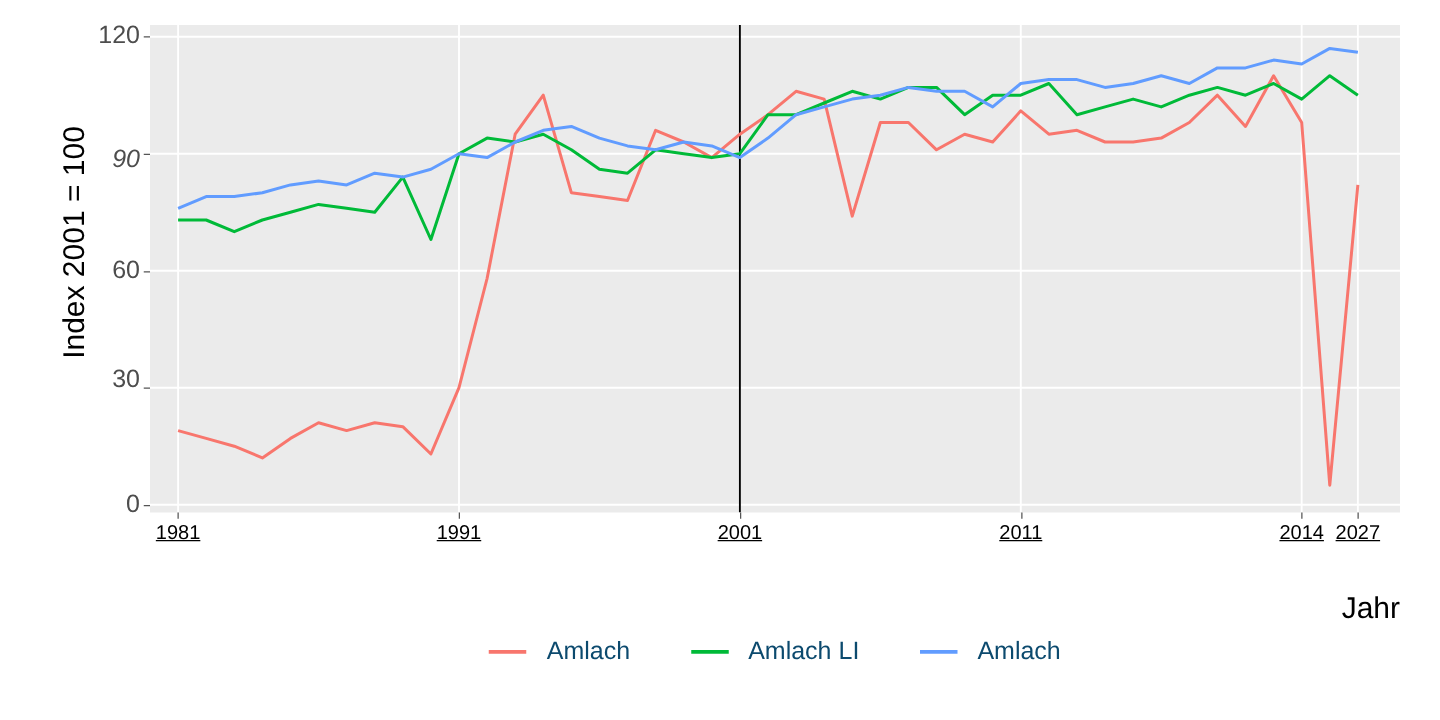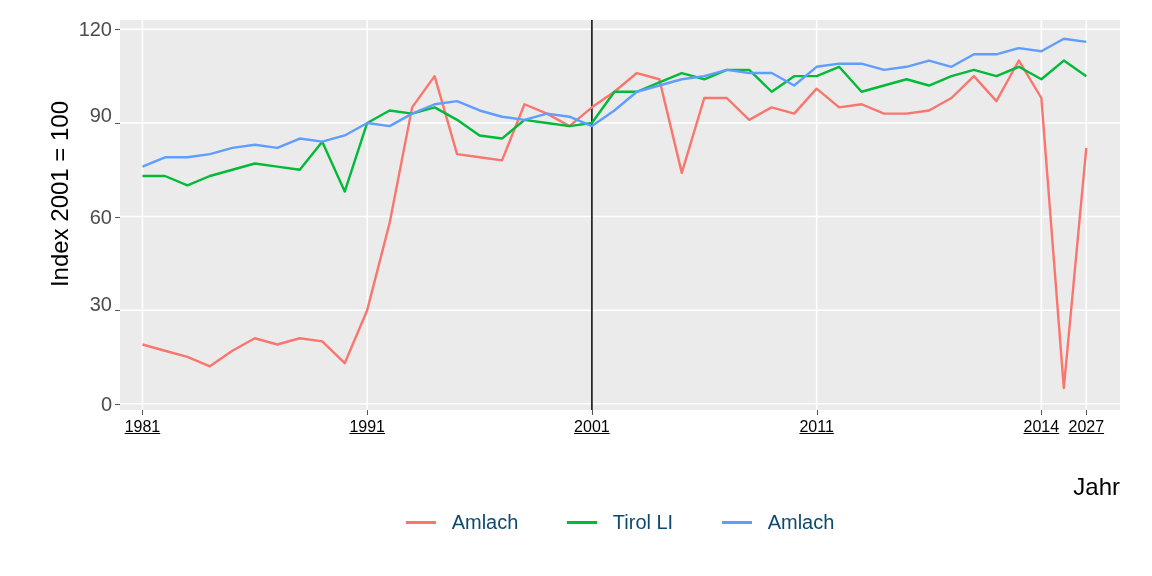--- a/index.html
+++ b/index.html
@@ -124,35 +124,35 @@
 
   <div class="xlabel">Jahr</div>
 
   <div class="legend">
     <span class="legend-item">
       <span class="legend-swatch" style="border-color:#f8766d"></span>
       <span>Amlach</span>
     </span>
     <span class="legend-item">
       <span class="legend-swatch" style="border-color:#00ba38"></span>
-      <span>Tirol LI</span>
+      <span>Amlach LI</span>
     </span>
     <span class="legend-item">
       <span class="legend-swatch" style="border-color:#619cff"></span>
       <span>Amlach</span>
     </span>
   </div>
 
 <div class="y-tick-label" style="top: 403.76px;">0</div>
     <div class="tick-line" style="left: 115px; top: 403.76px; width: 5px; height: 1px;"></div>
     <div class="y-tick-label" style="top: 304px;">30</div>
     <div class="tick-line" style="left: 115px; top: 310.16px; width: 5px; height: 1px;"></div>
     <div class="y-tick-label" style="top: 216.56px;">60</div>
     <div class="tick-line" style="left: 115px; top: 216.56px; width: 5px; height: 1px;"></div>
-    <div class="y-tick-label" style="top: 115px;">90</div>
+    <div class="y-tick-label" style="top: 128px; font-style: italic;">90</div>
     <div class="tick-line" style="left: 115px; top: 122.96px; width: 5px; height: 1px;"></div>
     <div class="y-tick-label" style="top: 29.36px;">120</div>
     <div class="tick-line" style="left: 115px; top: 29.36px; width: 5px; height: 1px;"></div>
     <div class="x-tick-label" style="left: 142.472px;">1981</div>
     <div class="tick-line" style="top: 410px; left: 142.472px; width: 1px; height: 5px;"></div>
     <div class="x-tick-label" style="left: 367.191px;">1991</div>
     <div class="tick-line" style="top: 410px; left: 367.191px; width: 1px; height: 5px;"></div>
     <div class="x-tick-label" style="left: 591.91px;">2001</div>
     <div class="tick-line" style="top: 410px; left: 591.91px; width: 1px; height: 5px;"></div>
     <div class="x-tick-label" style="left: 816.629px;">2011</div>

